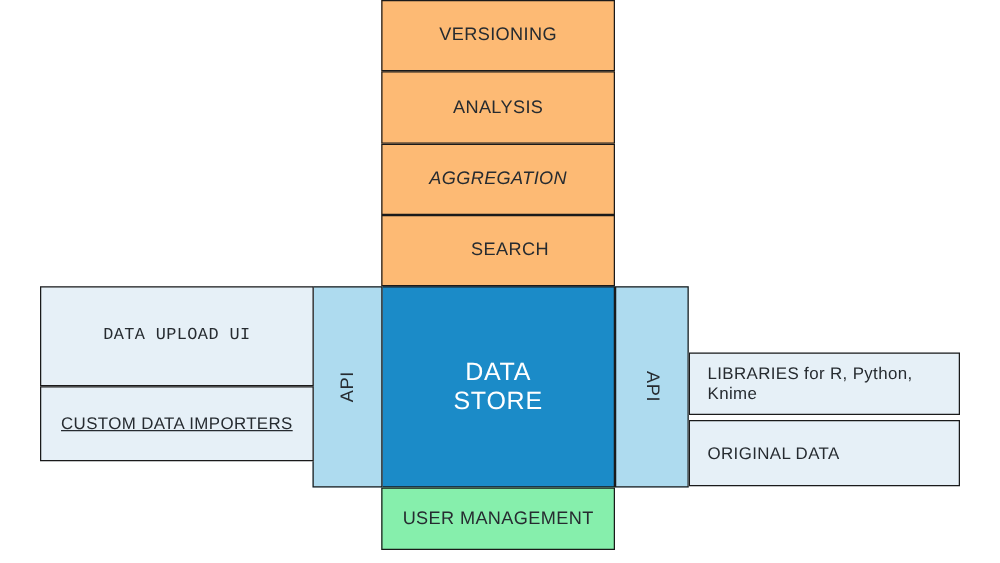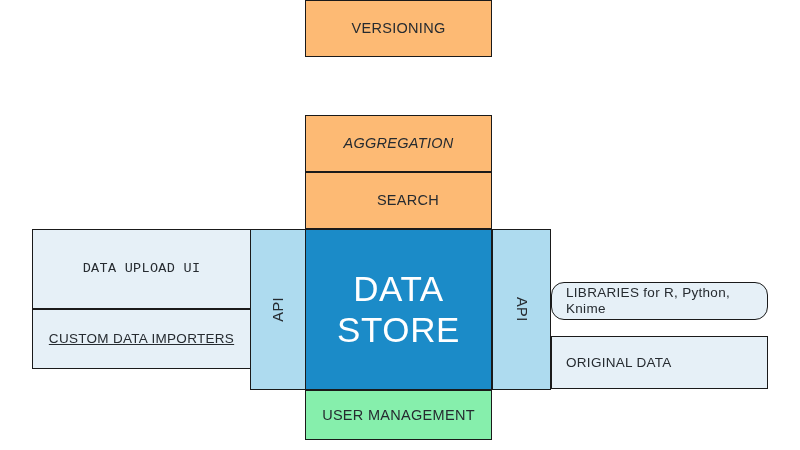--- a/index.html
+++ b/index.html
@@ -36,21 +36,21 @@
     font-size: 14.5px;
     left: 305px;
     width: 187px;
   }
 
   
   .core-box {
     background: #1b8bc8;
     border-color: #1a1a1a;
     color: #ffffff;
-    font-size: 35px;
+    font-size: 20px;
     letter-spacing: 0.6px;
     flex-direction: column;
     left: 305px;
     top: 229px;
     width: 187px;
     height: 161px;
   }
   .core-box .line { display: block; }
 
   
@@ -99,20 +99,23 @@
   }
 </style>
 </head>
 <body>
 
 <div id="canvas">
 
   <div class="box stack-box" style="top:0px;height:57px;">
     <span>VERSIONING</span>
   </div>
+  <div class="box stack-box" style="top:57px;height:58px;">
+    <span>ANALYSIS</span>
+  </div>
   <div class="box stack-box" style="top:115px;height:57px;font-style:italic;">
     <span>AGGREGATION</span>
   </div>
   <div class="box stack-box" style="top:172px;height:57px;padding-left:19px;">
     <span>SEARCH</span>
   </div>
 
   <div class="box core-box">
     <span class="line">DATA</span>
     <span class="line">STORE</span>
@@ -129,20 +132,20 @@
     <span class="vtext">API</span>
   </div>
 
   <div class="box panel-box panel-left" style="top:229px;height:80px;font-family:Liberation Mono, monospace;">
     <span>DATA UPLOAD UI</span>
   </div>
   <div class="box panel-box panel-left" style="top:309px;height:60px;text-decoration:underline;">
     <span>CUSTOM DATA IMPORTERS</span>
   </div>
 
-  <div class="box panel-box panel-right" style="top:282px;height:38px;border-radius:13px;">
+  <div class="box panel-box panel-right" style="top:282px;height:50px;">
     <span>LIBRARIES for R, Python, Knime</span>
   </div>
   <div class="box panel-box panel-right" style="top:336px;height:53px;">
     <span>ORIGINAL DATA</span>
   </div>
 
 </div>
 
 </body></html>

